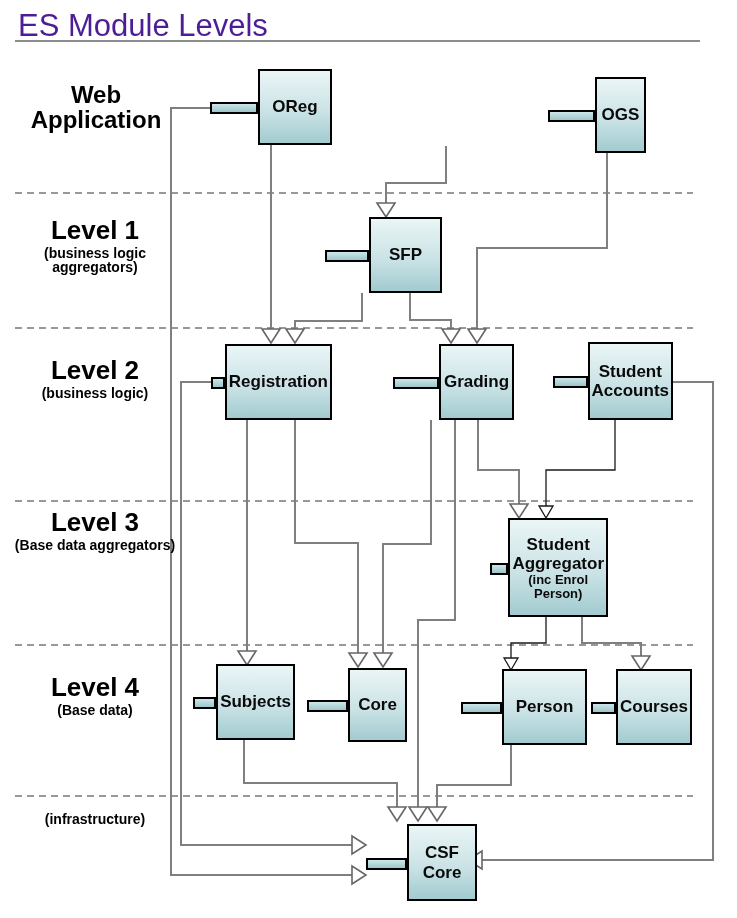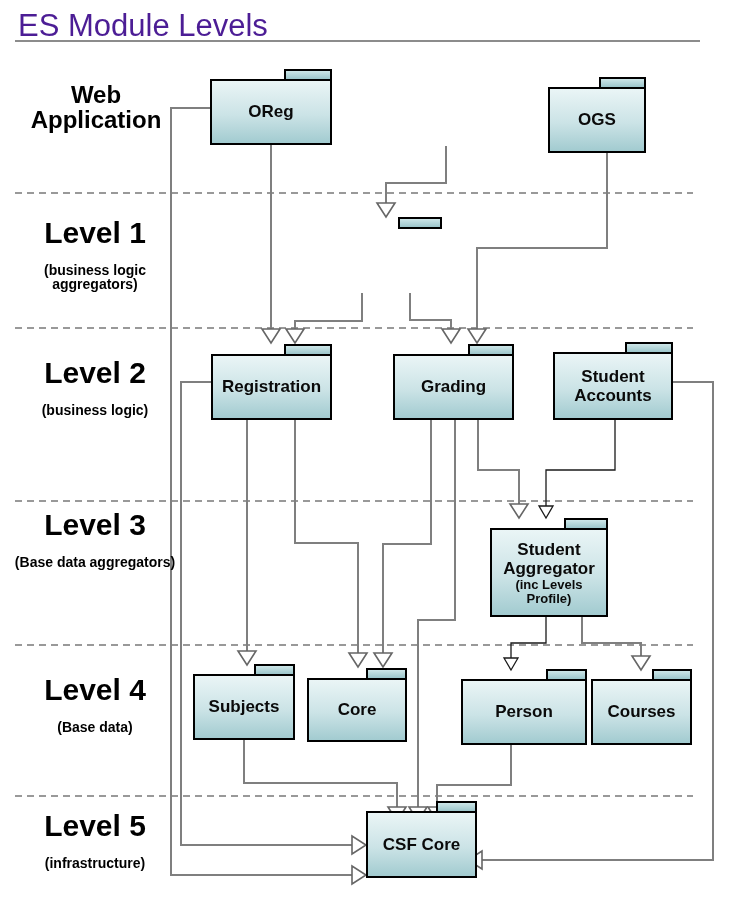--- a/index.html
+++ b/index.html
@@ -8,26 +8,26 @@
     font-family:"Liberation Sans","DejaVu Sans",sans-serif;color:#000;
   }
   #wires{position:absolute;left:0;top:0;width:737px;height:918px;}
 
   .page-title{
     position:absolute;left:18px;top:8px;font-size:31px;font-weight:400;
     letter-spacing:0px;color:#4c1d95;white-space:nowrap;
   }
 
   .level-label{position:absolute;left:5px;width:180px;text-align:center;}
-  .level-name{font-size:30px;font-weight:700;line-height:1.05;}
-  .level-sub{font-size:14px;font-weight:700;line-height:1.0;margin-top:14px;}
+  .level-name{font-size:26px;font-weight:700;line-height:1.05;}
+  .level-sub{font-size:14px;font-weight:700;line-height:1.0;margin-top:2px;}
   .level-label.web{left:20px;width:152px;}
   .level-label.web .level-name{font-size:24px;}
 
-  .pkg{position:absolute;display:flex;flex-direction:column;align-items:flex-end;}
+  .pkg{position:absolute;display:flex;flex-direction:row;align-items:center;}
   .pkg-tab{
     height:8px;border:2px solid #000;margin-bottom:-2px;position:relative;z-index:1;
     background:linear-gradient(180deg,#cde6e8 0%,#9cc6cb 100%);
   }
   .pkg-body{
     flex:1;align-self:stretch;border:2px solid #000;box-sizing:border-box;
     background:linear-gradient(180deg,#eaf5f6 0%,#cbe3e6 55%,#a2cbd0 100%);
     display:flex;flex-direction:column;align-items:center;justify-content:center;
     text-align:center;font-weight:700;font-size:17px;line-height:1.12;color:#0a0a0a;
     padding:0 2px;position:relative;z-index:2;
@@ -115,41 +115,43 @@
   </div>
   <div class="level-label" style="top:509px">
     <div class="level-name">Level 3</div>
     <div class="level-sub">(Base data aggregators)</div>
   </div>
   <div class="level-label" style="top:674px">
     <div class="level-name">Level 4</div>
     <div class="level-sub">(Base data)</div>
   </div>
   <div class="level-label" style="top:810px">
-    <div class="level-name">Level 5</div>
     <div class="level-sub">(infrastructure)</div>
   </div>
 
   <div class="pkg" style="left:210px;top:69px;width:122px;height:76px">
     <div class="pkg-tab" style="width:44px"></div>
     <div class="pkg-body">
         <span>OReg</span>
       </div>
   </div>
 
 
   <div class="pkg" style="left:548px;top:77px;width:98px;height:76px">
     <div class="pkg-tab" style="width:43px"></div>
     <div class="pkg-body">
         <span>OGS</span>
       </div>
   </div>
 
   <div class="pkg" style="left:325px;top:217px;width:117px;height:76px">
     <div class="pkg-tab" style="width:40px"></div>
+    <div class="pkg-body">
+        <span>SFP</span>
+      </div>
   </div>
 
   <div class="pkg" style="left:211px;top:344px;width:121px;height:76px">
     <div class="pkg-tab" style="width:44px"></div>
     <div class="pkg-body">
         <span>Registration</span>
       </div>
   </div>
 
   <div class="pkg" style="left:393px;top:344px;width:121px;height:76px">
@@ -163,21 +165,21 @@
     <div class="pkg-tab" style="width:44px"></div>
     <div class="pkg-body">
         <span>Student Accounts</span>
       </div>
   </div>
 
   <div class="pkg" style="left:490px;top:518px;width:118px;height:99px">
     <div class="pkg-tab" style="width:40px"></div>
     <div class="pkg-body">
       <span>Student Aggregator</span>
-      <span class="pkg-sub">(inc Levels Profile)</span>
+      <span class="pkg-sub">(inc Enrol Person)</span>
     </div>
   </div>
 
   <div class="pkg" style="left:193px;top:664px;width:102px;height:76px">
     <div class="pkg-tab" style="width:37px"></div>
     <div class="pkg-body">
         <span>Subjects</span>
       </div>
   </div>
 
@@ -195,20 +197,20 @@
       </div>
   </div>
 
   <div class="pkg" style="left:591px;top:669px;width:101px;height:76px">
     <div class="pkg-tab" style="width:36px"></div>
     <div class="pkg-body">
         <span>Courses</span>
       </div>
   </div>
 
-  <div class="pkg" style="left:366px;top:801px;width:111px;height:77px">
+  <div class="pkg" style="left:366px;top:824px;width:111px;height:77px">
     <div class="pkg-tab" style="width:37px"></div>
     <div class="pkg-body">
         <span>CSF Core</span>
       </div>
   </div>
 
 </div>
 
 </body></html>

